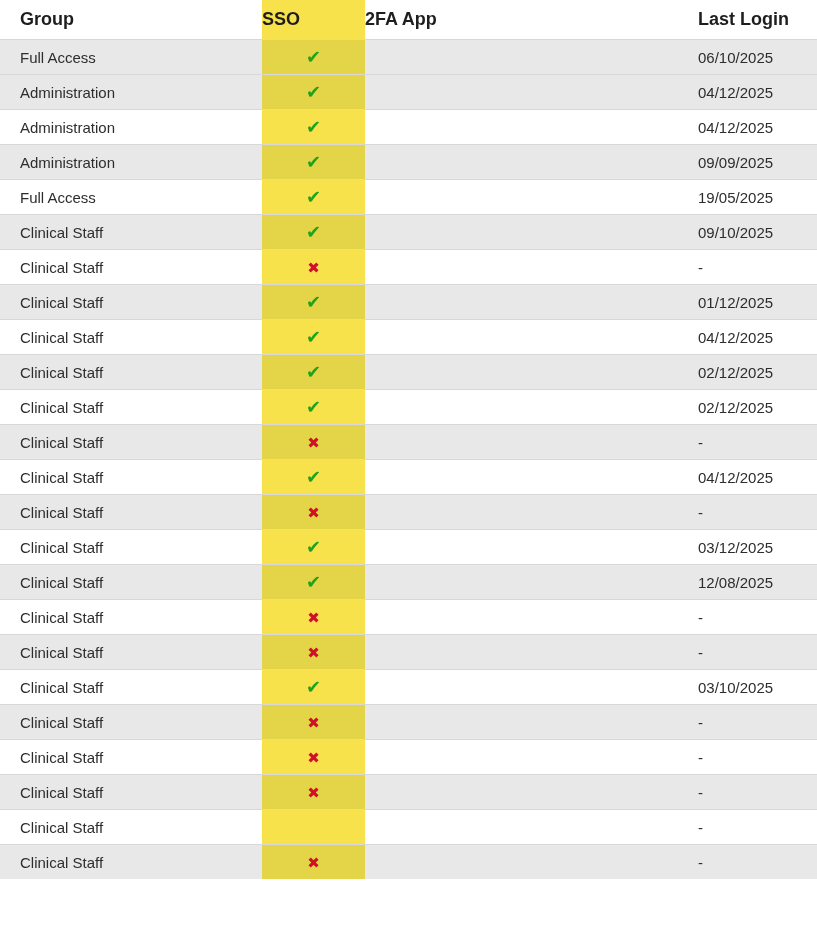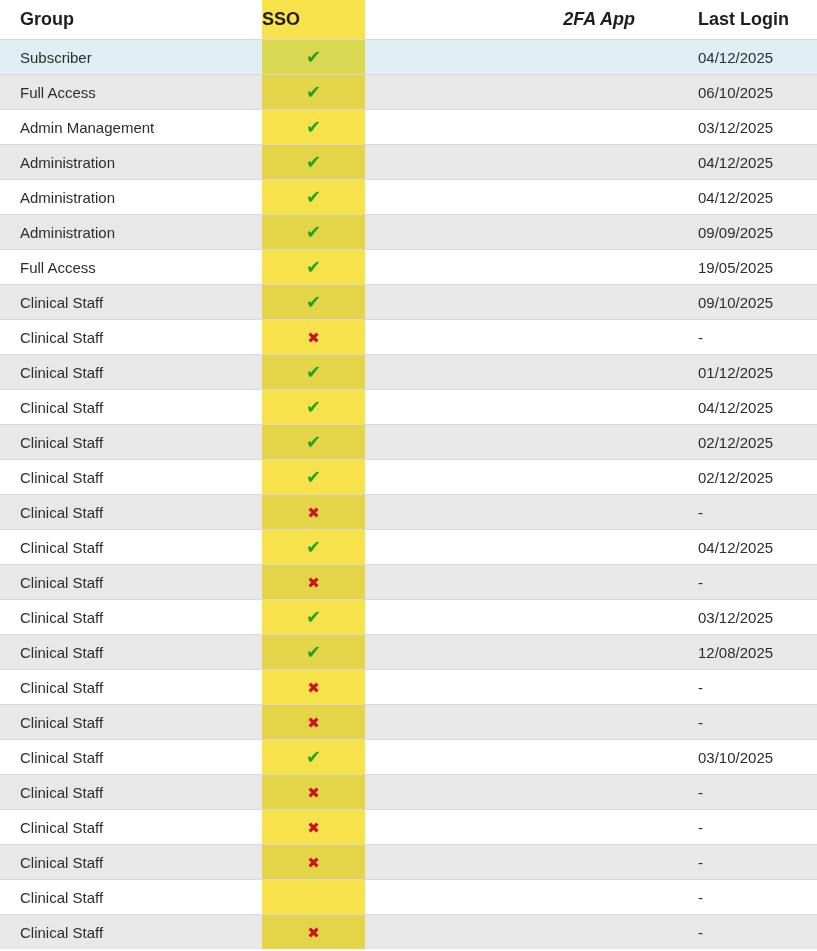--- a/index.html
+++ b/index.html
@@ -32,23 +32,22 @@
     padding: 0 0 0 20px;
     border-bottom: 1px solid var(--divider, #d8d8d8);
     white-space: nowrap;
   }
   thead th.sso-col {
     background: var(--sso-yellow, #f8e24b);
     text-align: left;
     padding: 0;
   }
   thead th.twofa-col {
-    text-align: right;
-    padding: 0;
-    font-style: italic;
+    text-align: left;
+    padding: 0;
   }
   thead th.last-col {
     padding-left: 63px;
   }
 
   tbody td {
     height: 34px;
     font-size: 15px;
     color: var(--text, #2d2d2d);
     padding: 0;
@@ -100,37 +99,25 @@
     </colgroup>
     <thead>
       <tr>
         <th class="group-col">Group</th>
         <th class="sso-col">SSO</th>
         <th class="twofa-col">2FA App</th>
         <th class="last-col">Last Login</th>
       </tr>
     </thead>
     <tbody>
-        <tr class="highlighted">
-    <td class="group-cell"><span>Subscriber</span></td>
-    <td class="sso-cell"><span class="sso-icon check">✔</span></td>
-    <td class="twofa-cell"><span></span></td>
-    <td class="last-cell"><span>04/12/2025</span></td>
-  </tr>
         <tr class="gray">
     <td class="group-cell"><span>Full Access</span></td>
     <td class="sso-cell"><span class="sso-icon check">✔</span></td>
     <td class="twofa-cell"><span></span></td>
     <td class="last-cell"><span>06/10/2025</span></td>
-  </tr>
-        <tr class="white">
-    <td class="group-cell"><span>Admin Management</span></td>
-    <td class="sso-cell"><span class="sso-icon check">✔</span></td>
-    <td class="twofa-cell"><span></span></td>
-    <td class="last-cell"><span>03/12/2025</span></td>
   </tr>
         <tr class="gray">
     <td class="group-cell"><span>Administration</span></td>
     <td class="sso-cell"><span class="sso-icon check">✔</span></td>
     <td class="twofa-cell"><span></span></td>
     <td class="last-cell"><span>04/12/2025</span></td>
   </tr>
         <tr class="white">
     <td class="group-cell"><span>Administration</span></td>
     <td class="sso-cell"><span class="sso-icon check">✔</span></td>

